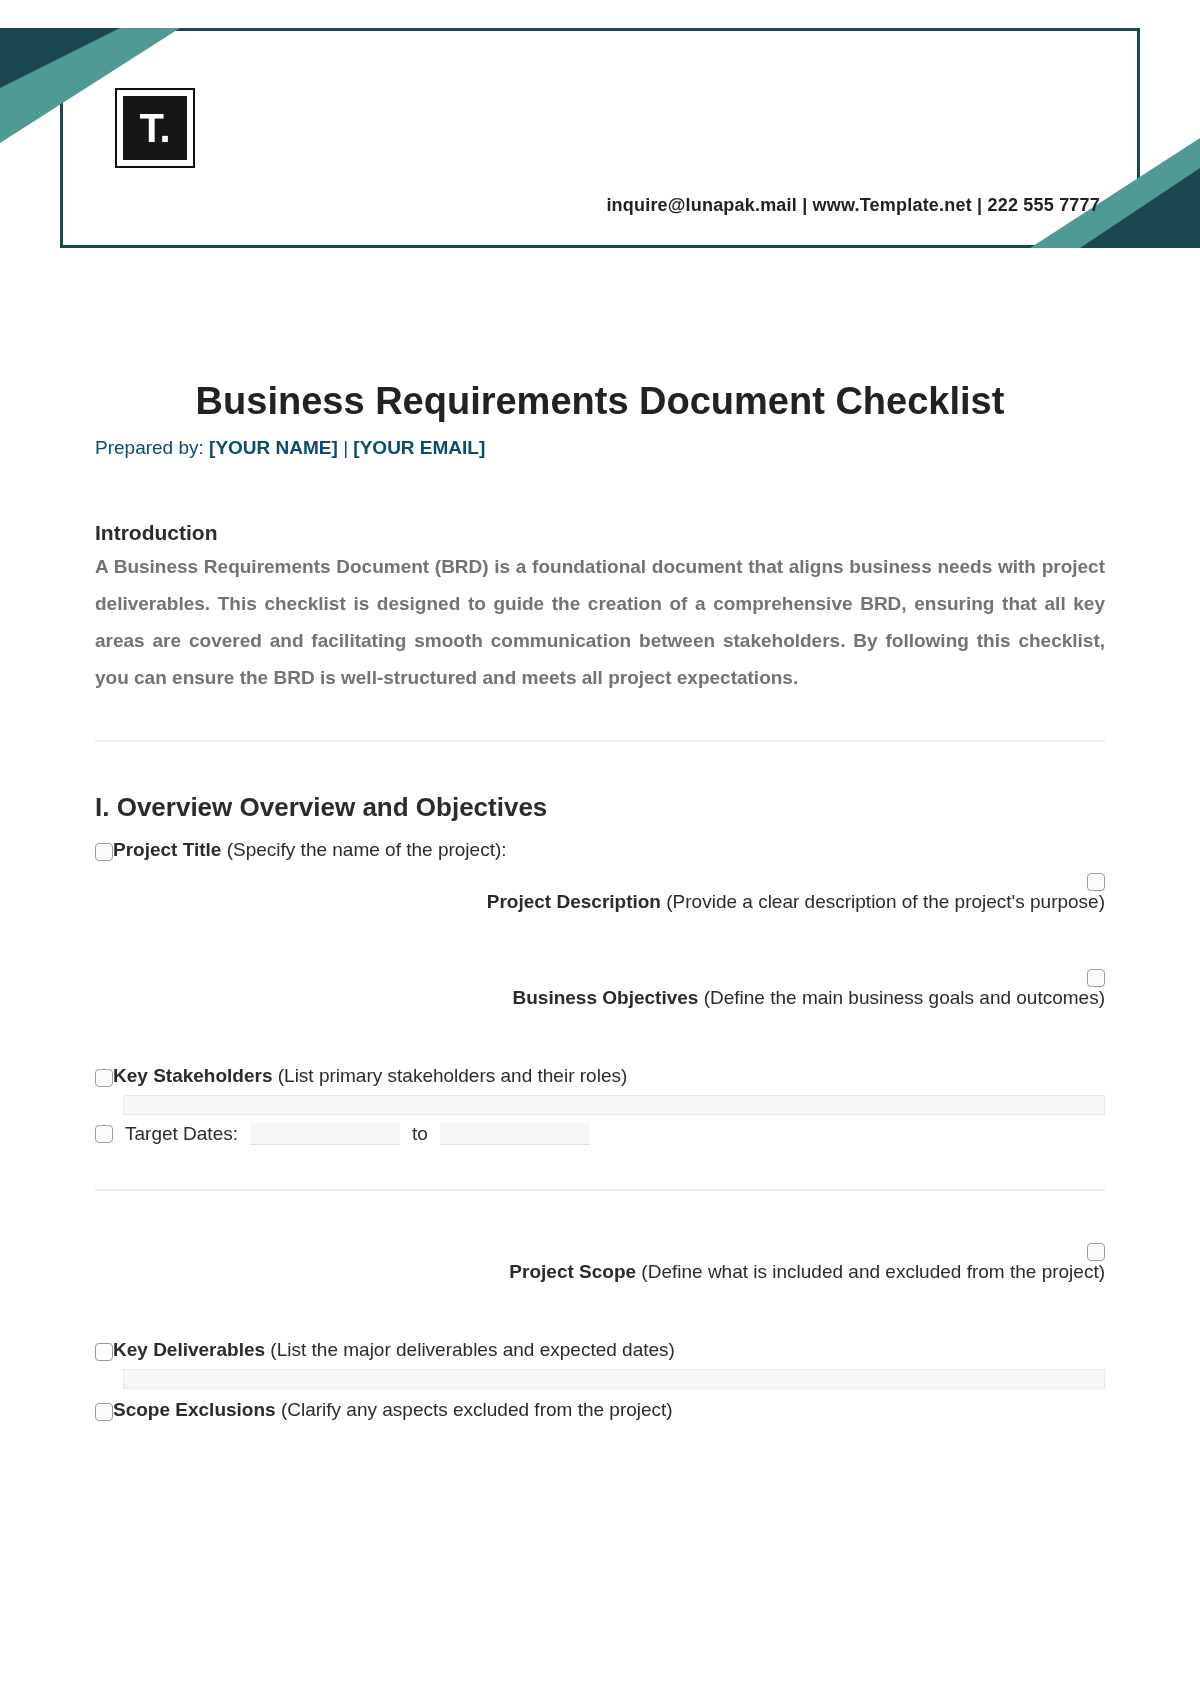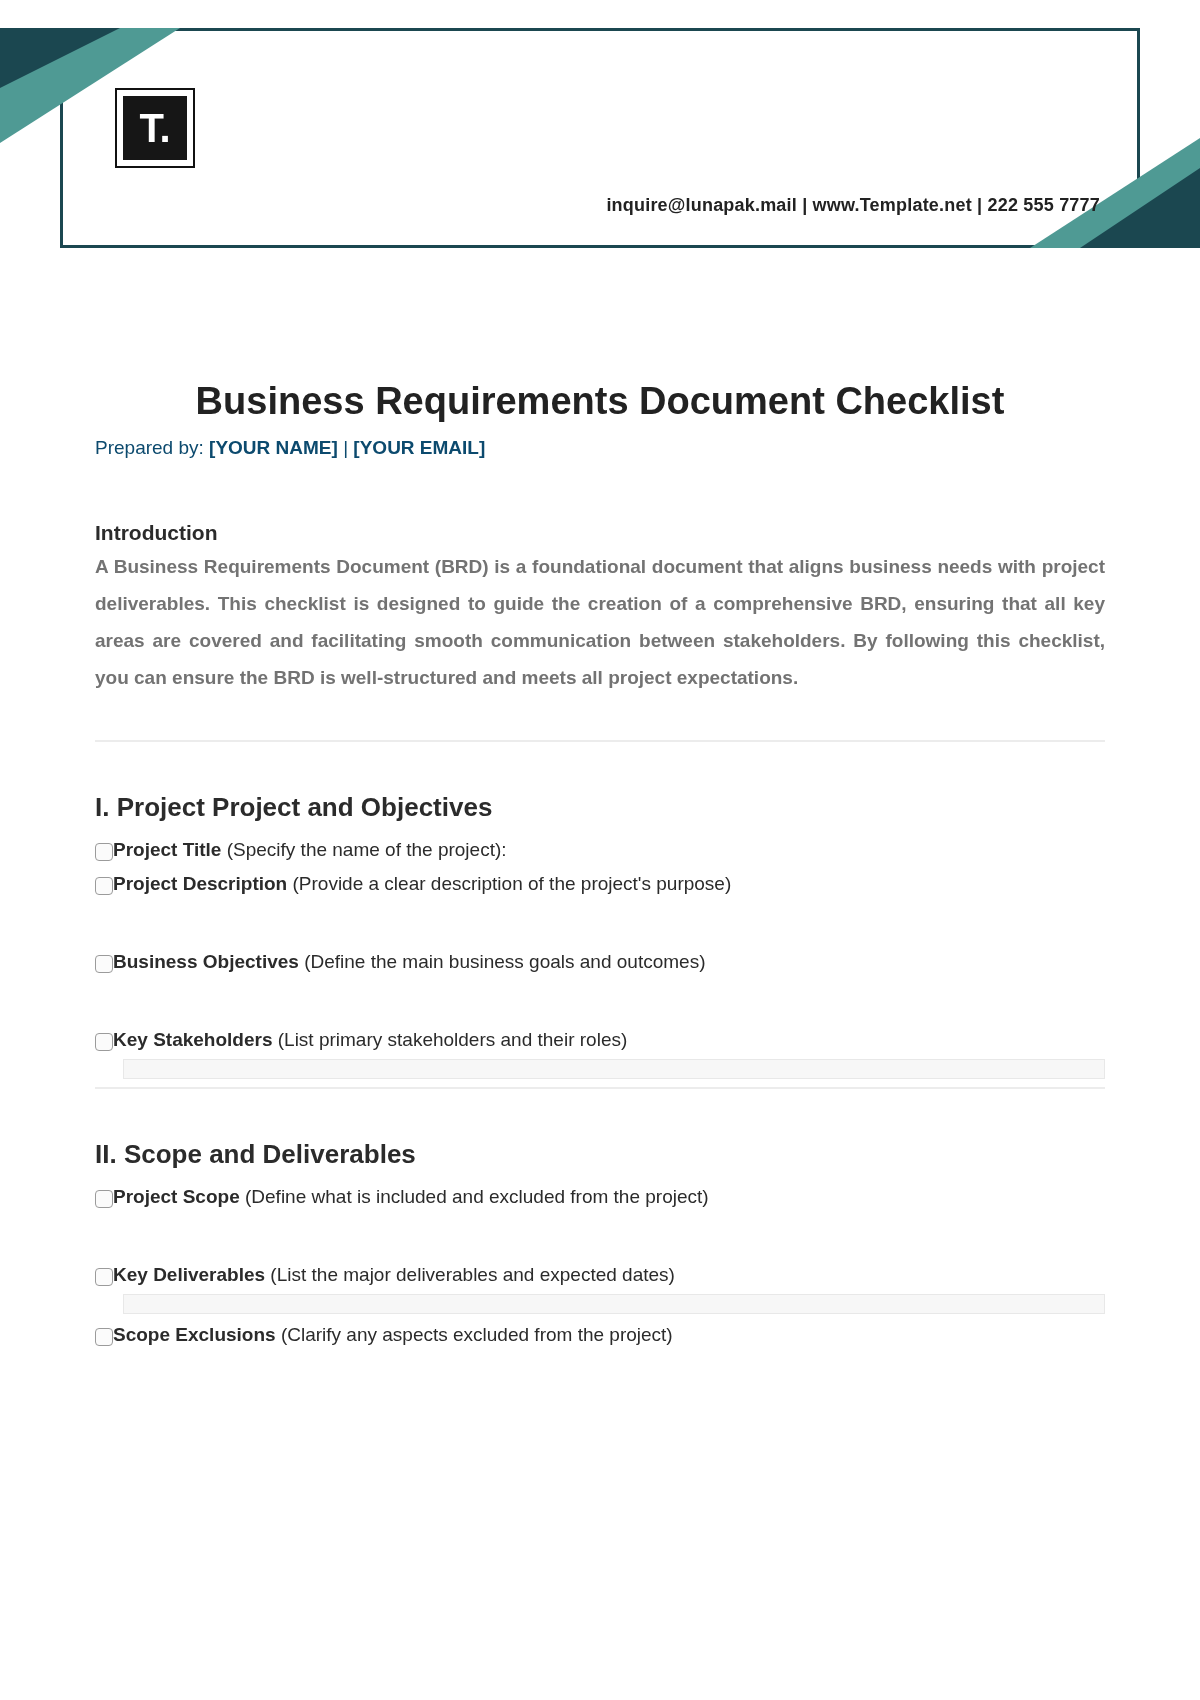--- a/index.html
+++ b/index.html
@@ -128,21 +128,21 @@
     margin-bottom: 14px;
   }
   .check-row {
     display: flex;
     align-items: flex-end;
     font-size: 19px;
     color: #2b2b2b;
     margin-bottom: 8px;
     padding: 2px 0;
   }
-  .check-row.gap-below { margin-bottom: 52px; }
+  .check-row.gap-below { margin-bottom: 52px; flex-direction: column; }
   .check-row .bold { font-weight: 800; }
   .check-row .desc { font-weight: 400; color: #2b2b2b; }
   .checkbox {
     width: 18px; height: 18px;
     border: 1.5px solid #9b9b9b;
     border-radius: 4px;
     background: #fbfbfb;
     flex-shrink: 0;
   }
   .input-ghost {
@@ -187,21 +187,21 @@
 <div class="page">
   <h1 class="title">Business Requirements Document Checklist</h1>
   <div class="prepared-line">
     <span>Prepared by: </span><span class="bold">[YOUR NAME]</span><span> | </span><span class="bold">[YOUR EMAIL]</span>
   </div>
 
   <h3 class="section-h3">Introduction</h3>
   <p class="intro-p">A Business Requirements Document (BRD) is a foundational document that aligns business needs with project deliverables. This checklist is designed to guide the creation of a comprehensive BRD, ensuring that all key areas are covered and facilitating smooth communication between stakeholders. By following this checklist, you can ensure the BRD is well-structured and meets all project expectations.</p>
   <hr class="sep">
 
-  <h2 class="section-h2">I. Project Project and Objectives</h2>
+  <h2 class="section-h2">I. Overview Overview and Objectives</h2>
 
   <div class="check-row">
     <span class="checkbox"></span>
     <span><span class="bold">Project Title</span><span class="desc"> (Specify the name of the project):</span></span>
   </div>
 
   <div class="check-row gap-below">
     <span class="checkbox"></span>
     <span><span class="bold">Project Description</span><span class="desc"> (Provide a clear description of the project's purpose)</span></span>
   </div>
@@ -210,24 +210,30 @@
     <span class="checkbox"></span>
     <span><span class="bold">Business Objectives</span><span class="desc"> (Define the main business goals and outcomes)</span></span>
   </div>
 
   <div class="check-row">
     <span class="checkbox"></span>
     <span><span class="bold">Key Stakeholders</span><span class="desc"> (List primary stakeholders and their roles)</span></span>
   </div>
   <div class="input-ghost"></div>
 
+  <div class="target-row">
+    <span class="checkbox"></span>
+    <span><span class="bold">Target Dates</span>:</span>
+    <span class="slot"></span>
+    <span>to</span>
+    <span class="slot"></span>
+  </div>
 
   <hr class="sep2">
 
-  <h2 class="section-h2">II. Scope and Deliverables</h2>
 
   <div class="check-row gap-below">
     <span class="checkbox"></span>
     <span><span class="bold">Project Scope</span><span class="desc"> (Define what is included and excluded from the project)</span></span>
   </div>
 
   <div class="check-row">
     <span class="checkbox"></span>
     <span><span class="bold">Key Deliverables</span><span class="desc"> (List the major deliverables and expected dates)</span></span>
   </div>

